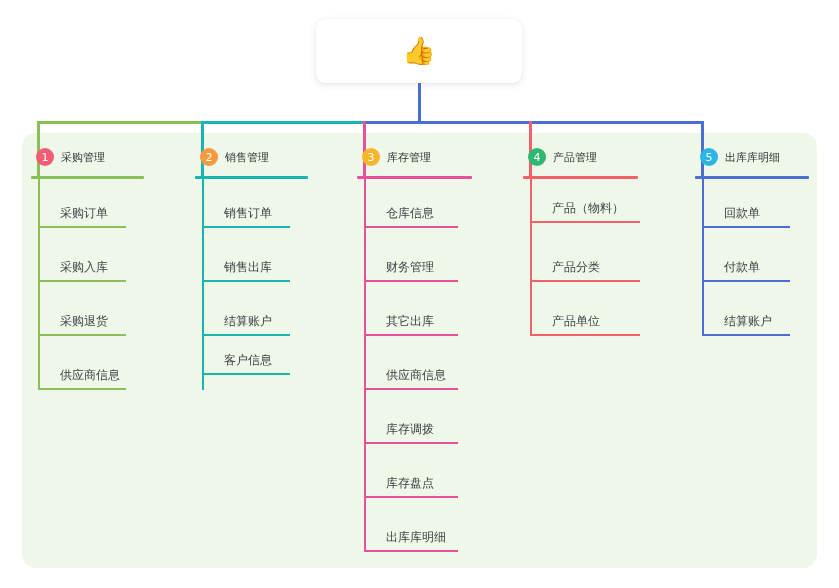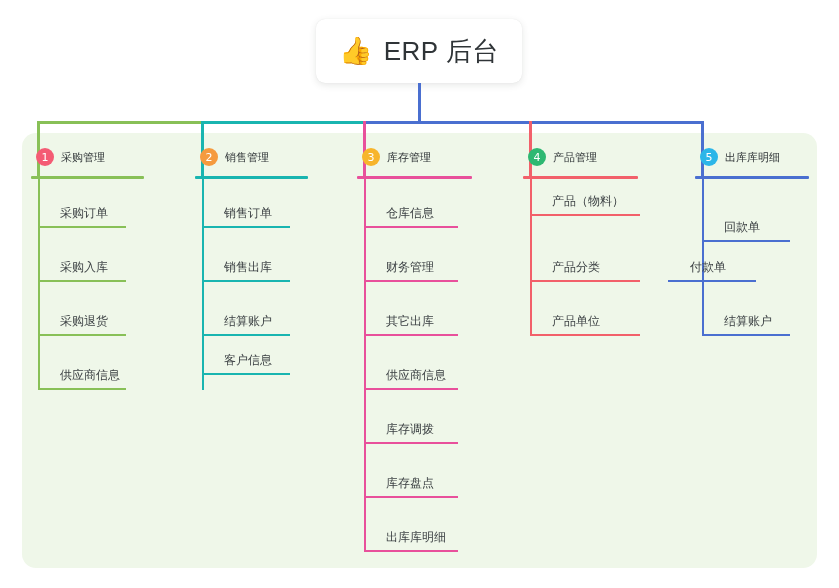--- a/index.html
+++ b/index.html
@@ -75,21 +75,20 @@
 </head>
 <body>
 
 <div id="canvas">
 
   <div class="panel"></div>
 
   <div class="title-card">
     <div class="title-inner">
       <span class="title-emoji">👍</span>
-      <span class="title-text">ERP 后台</span>
     </div>
   </div>
 
   <div id="connectors">
       <div class="seg vline" style="left: 418px; top: 83px; height: 41px; background: rgb(74, 111, 208);"></div>
       <div class="seg hbus" style="left: 37px; top: 121px; width: 167px; background: rgb(136, 192, 87);"></div>
       <div class="seg hbus" style="left: 201px; top: 121px; width: 165px; background: rgb(25, 181, 176);"></div>
       <div class="seg hbus" style="left: 363px; top: 121px; width: 169px; background: rgb(74, 111, 208);"></div>
       <div class="seg hbus" style="left: 529px; top: 121px; width: 175px; background: rgb(74, 111, 208);"></div>
       <div class="seg vline" style="left: 37px; top: 121px; height: 55px; background: rgb(136, 192, 87);"></div>
@@ -184,45 +183,45 @@
           <div class="leaf-underline" style="width: 94px; background: rgb(232, 80, 155);"></div>
         </div>
       </div>
       <div class="col" style="left: 0px;">
         <div class="col-header" style="left: 528px; top: 148px;">
           <span class="badge" style="background: rgb(46, 184, 114);">4</span>
           <span class="col-title">产品管理</span>
         </div>
         <div class="col-underline" style="left: 523px; top: 176px; width: 115px; background: rgb(242, 96, 106);"></div>
         <div class="spine" style="left: 530px; top: 179px; height: 157px; background: rgb(242, 96, 106);"></div>
-        <div class="leaf" style="left: 530px; top: 186px; width: 98px; height: 30px;">
+        <div class="leaf" style="left: 530px; top: 193px; width: 98px; height: 30px;">
           <span class="leaf-label">产品（物料）</span>
           <div class="leaf-underline" style="width: 110px; background: rgb(242, 96, 106);"></div>
         </div>
         <div class="leaf" style="left: 530px; top: 252px; width: 98px; height: 30px;">
           <span class="leaf-label">产品分类</span>
           <div class="leaf-underline" style="width: 110px; background: rgb(242, 96, 106);"></div>
         </div>
         <div class="leaf" style="left: 530px; top: 306px; width: 98px; height: 30px;">
           <span class="leaf-label">产品单位</span>
           <div class="leaf-underline" style="width: 110px; background: rgb(242, 96, 106);"></div>
         </div>
       </div>
       <div class="col" style="left: 0px;">
         <div class="col-header" style="left: 700px; top: 148px;">
           <span class="badge" style="background: rgb(44, 182, 232);">5</span>
           <span class="col-title">出库库明细</span>
         </div>
         <div class="col-underline" style="left: 695px; top: 176px; width: 114px; background: rgb(74, 111, 208);"></div>
         <div class="spine" style="left: 702px; top: 179px; height: 157px; background: rgb(74, 111, 208);"></div>
-        <div class="leaf" style="left: 702px; top: 198px; width: 98px; height: 30px; margin-top: 14px;">
+        <div class="leaf" style="left: 702px; top: 198px; width: 98px; height: 30px;">
           <span class="leaf-label">回款单</span>
           <div class="leaf-underline" style="width: 88px; background: rgb(74, 111, 208);"></div>
         </div>
-        <div class="leaf" style="left: 668px; top: 252px; width: 98px; height: 30px;">
+        <div class="leaf" style="left: 702px; top: 252px; width: 98px; height: 30px;">
           <span class="leaf-label">付款单</span>
           <div class="leaf-underline" style="width: 88px; background: rgb(74, 111, 208);"></div>
         </div>
         <div class="leaf" style="left: 702px; top: 306px; width: 98px; height: 30px;">
           <span class="leaf-label">结算账户</span>
           <div class="leaf-underline" style="width: 88px; background: rgb(74, 111, 208);"></div>
         </div>
       </div>
     </div>
 

